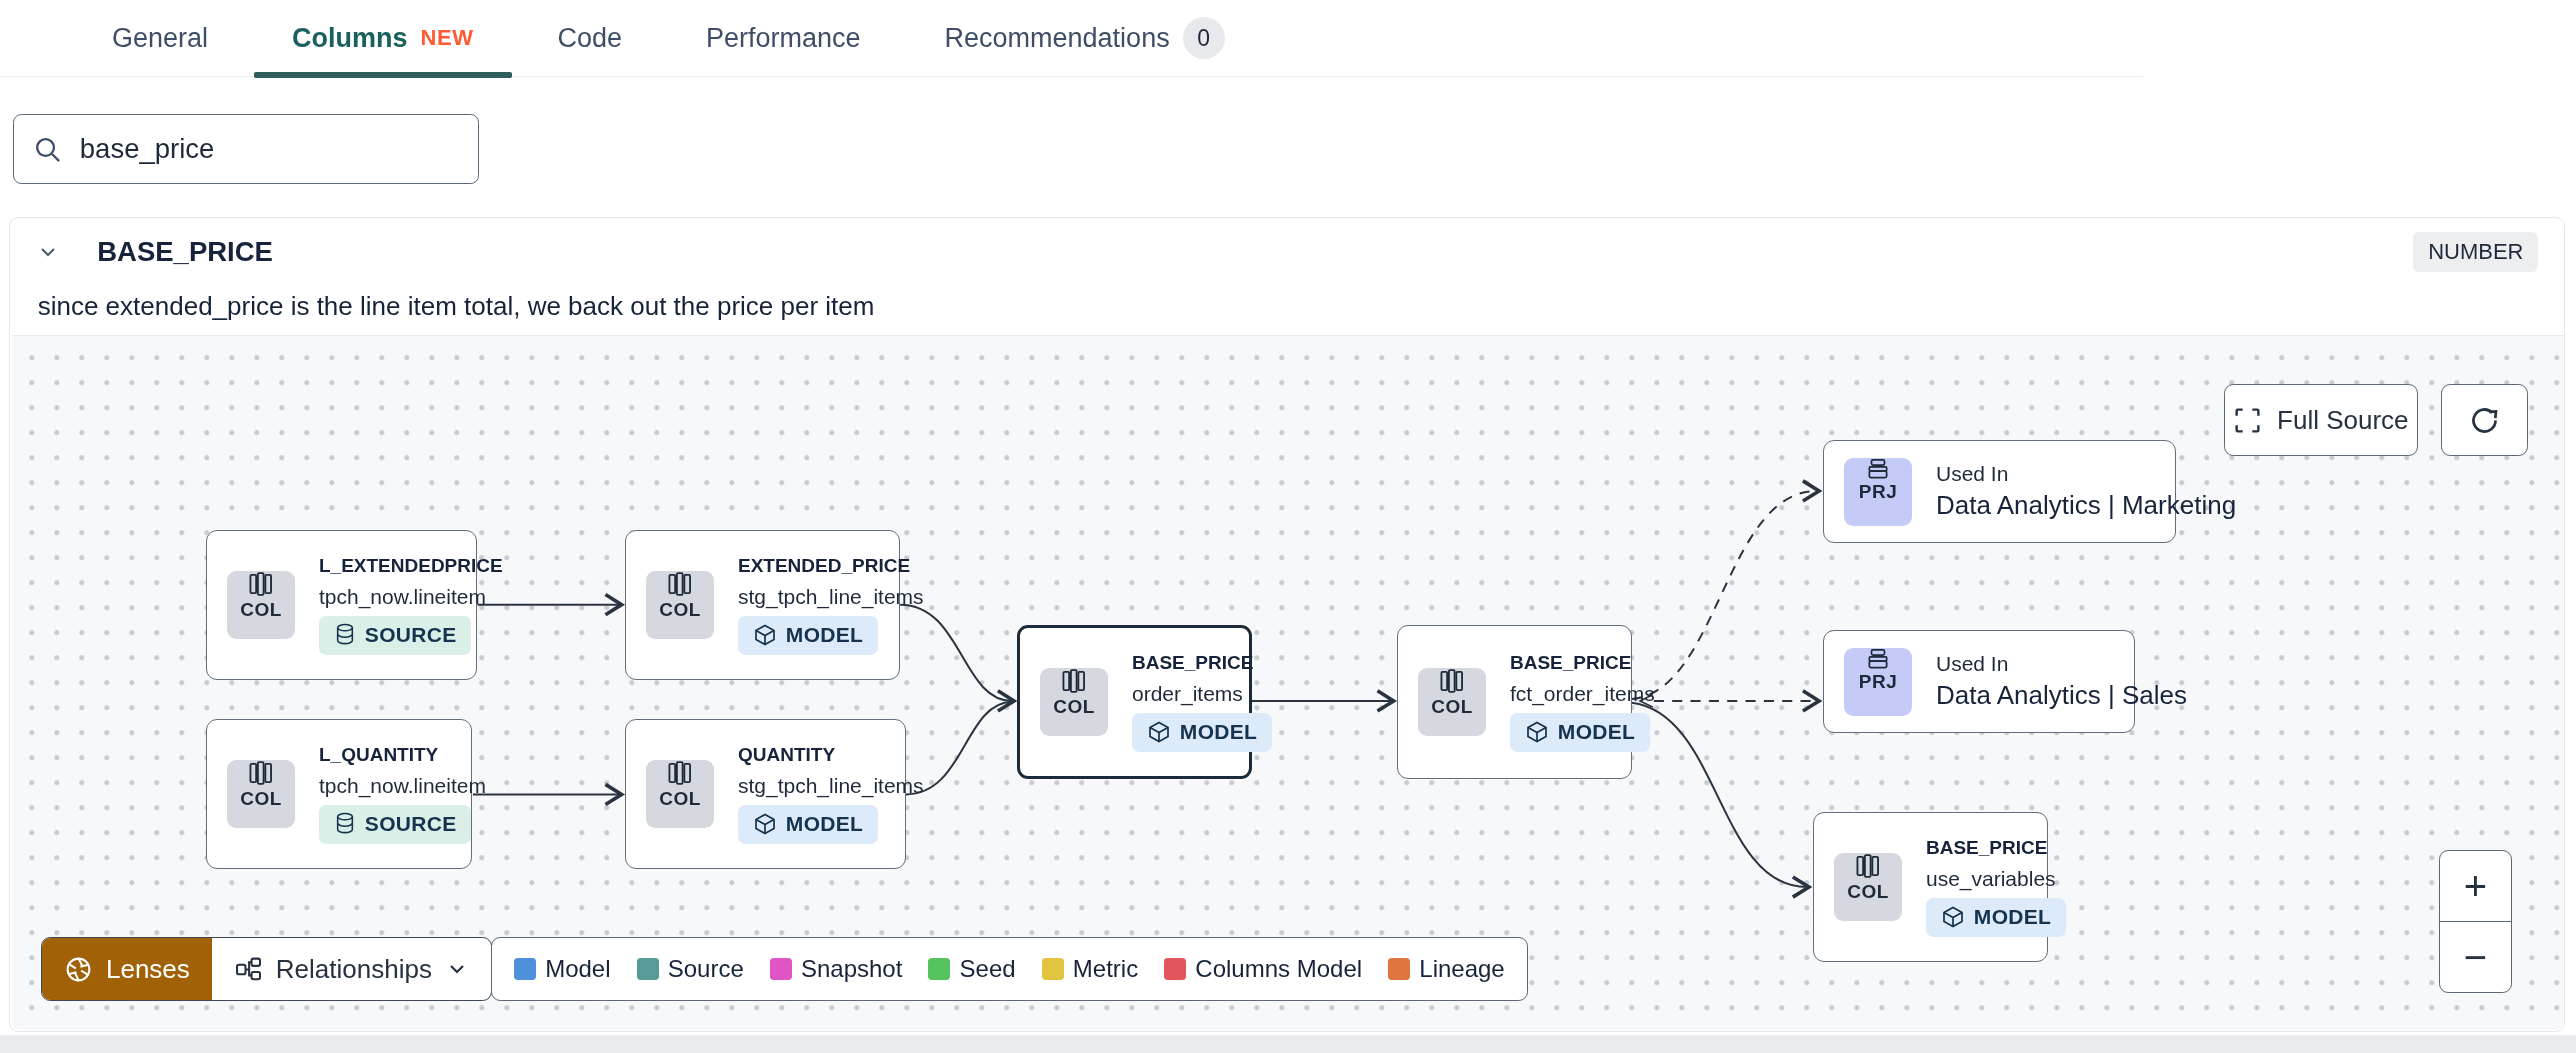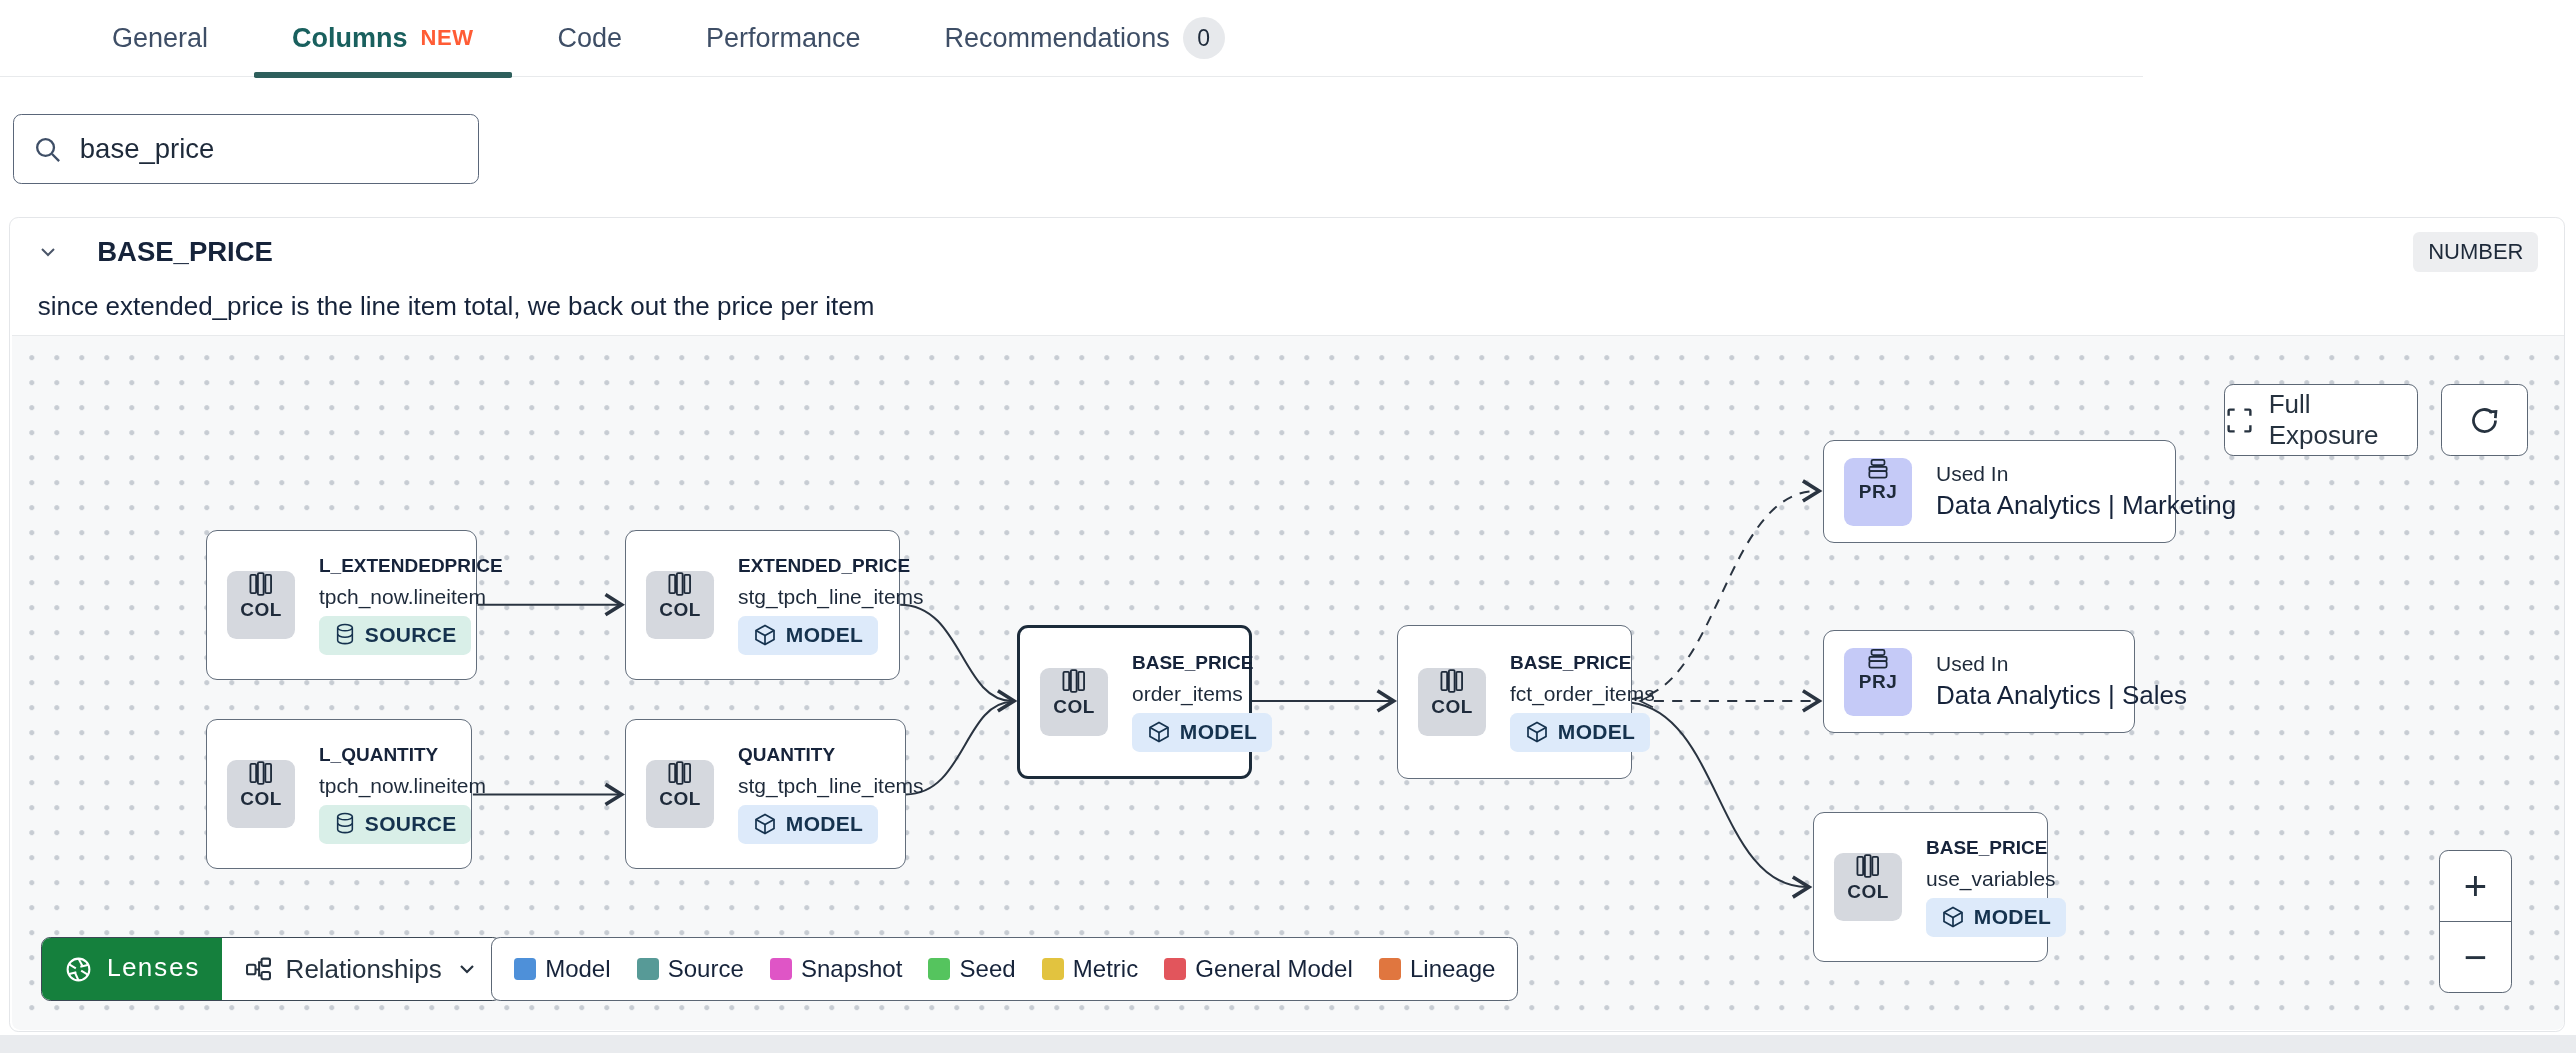--- a/index.html
+++ b/index.html
@@ -71,21 +71,21 @@
     background: #fff; border: 1.8px solid #5c6775; border-radius: 9.2px;
     display: flex; flex-direction: column; }
   .zoomctl .zbtn { flex: 1; display: flex; align-items: center; justify-content: center;
     font-size: 40px; color: #26323f; cursor: pointer; }
   .zoomctl .zbtn:first-child { border-bottom: 1.8px solid #5c6775; }
 
   .lens-group { position: absolute; left: 29px; top: 601px; height: 64px;
     display: flex; border: 1.8px solid #3c4855; border-radius: 9.2px; overflow: hidden; background: #fff; }
   .lens-seg { display: flex; align-items: center; gap: 13px; padding: 0 22px;
     font-size: 26px; cursor: pointer; }
-  .lens-seg.dark { background: #15803d; color: #ffffff; font-family: Liberation Mono, monospace; }
+  .lens-seg.dark { background: #a16207; color: #ffffff; }
   .lens-seg.light { color: #26323f; }
 
   .legend { position: absolute; left: 479px; top: 601px; height: 64px;
     background: #fff; border: 1.8px solid #5c6775; border-radius: 9.2px;
     display: flex; align-items: center; gap: 26px; padding: 0 22px; }
   .legend-item { display: flex; align-items: center; gap: 9.2px; font-size: 24px; color: #16233a; }
   .swatch { width: 22px; height: 22px; border-radius: 3.7px; flex: none; }
 
   .scroll-band { position: absolute; left: 0; top: 1035px; width: 2576px; height: 18.3px;
     background: #e9ebee; }
@@ -351,21 +351,21 @@
       </div>
     </div>
 
     <div class="btn full-lineage">
       <svg class="icon" width="29" height="29" viewBox="0 0 24 24" fill="none" stroke="#26323f" stroke-width="2">
           <path d="M3 8 V4 a1 1 0 0 1 1 -1 H8"></path>
           <path d="M16 3 h4 a1 1 0 0 1 1 1 v4"></path>
           <path d="M21 16 v4 a1 1 0 0 1 -1 1 h-4"></path>
           <path d="M8 21 H4 a1 1 0 0 1 -1 -1 v-4"></path>
         </svg>
-      <span>Full Exposure</span>
+      <span>Full Source</span>
     </div>
     <div class="btn refresh">
       <svg class="icon" width="33" height="33" viewBox="0 0 24 24" fill="none" stroke="#26323f" stroke-width="2">
           <path d="M20 12 a8 8 0 1 1 -2.4 -5.7"></path>
           <polyline points="15.5,5.8 20.3,5.4 19.9,10.2" fill="none"></polyline>
         </svg>
     </div>
 
     <div class="zoomctl">
       <div class="zbtn">+</div>
@@ -415,21 +415,21 @@
       <div class="legend-item">
         <span class="swatch" style="background: rgb(85, 196, 94);"></span>
         <span>Seed</span>
       </div>
       <div class="legend-item">
         <span class="swatch" style="background: rgb(226, 195, 63);"></span>
         <span>Metric</span>
       </div>
       <div class="legend-item">
         <span class="swatch" style="background: rgb(226, 85, 92);"></span>
-        <span>General Model</span>
+        <span>Columns Model</span>
       </div>
       <div class="legend-item">
         <span class="swatch" style="background: rgb(224, 118, 63);"></span>
         <span>Lineage</span>
       </div>
     </div>
   </div>
 </section>
 
 <div class="scroll-band"></div>

